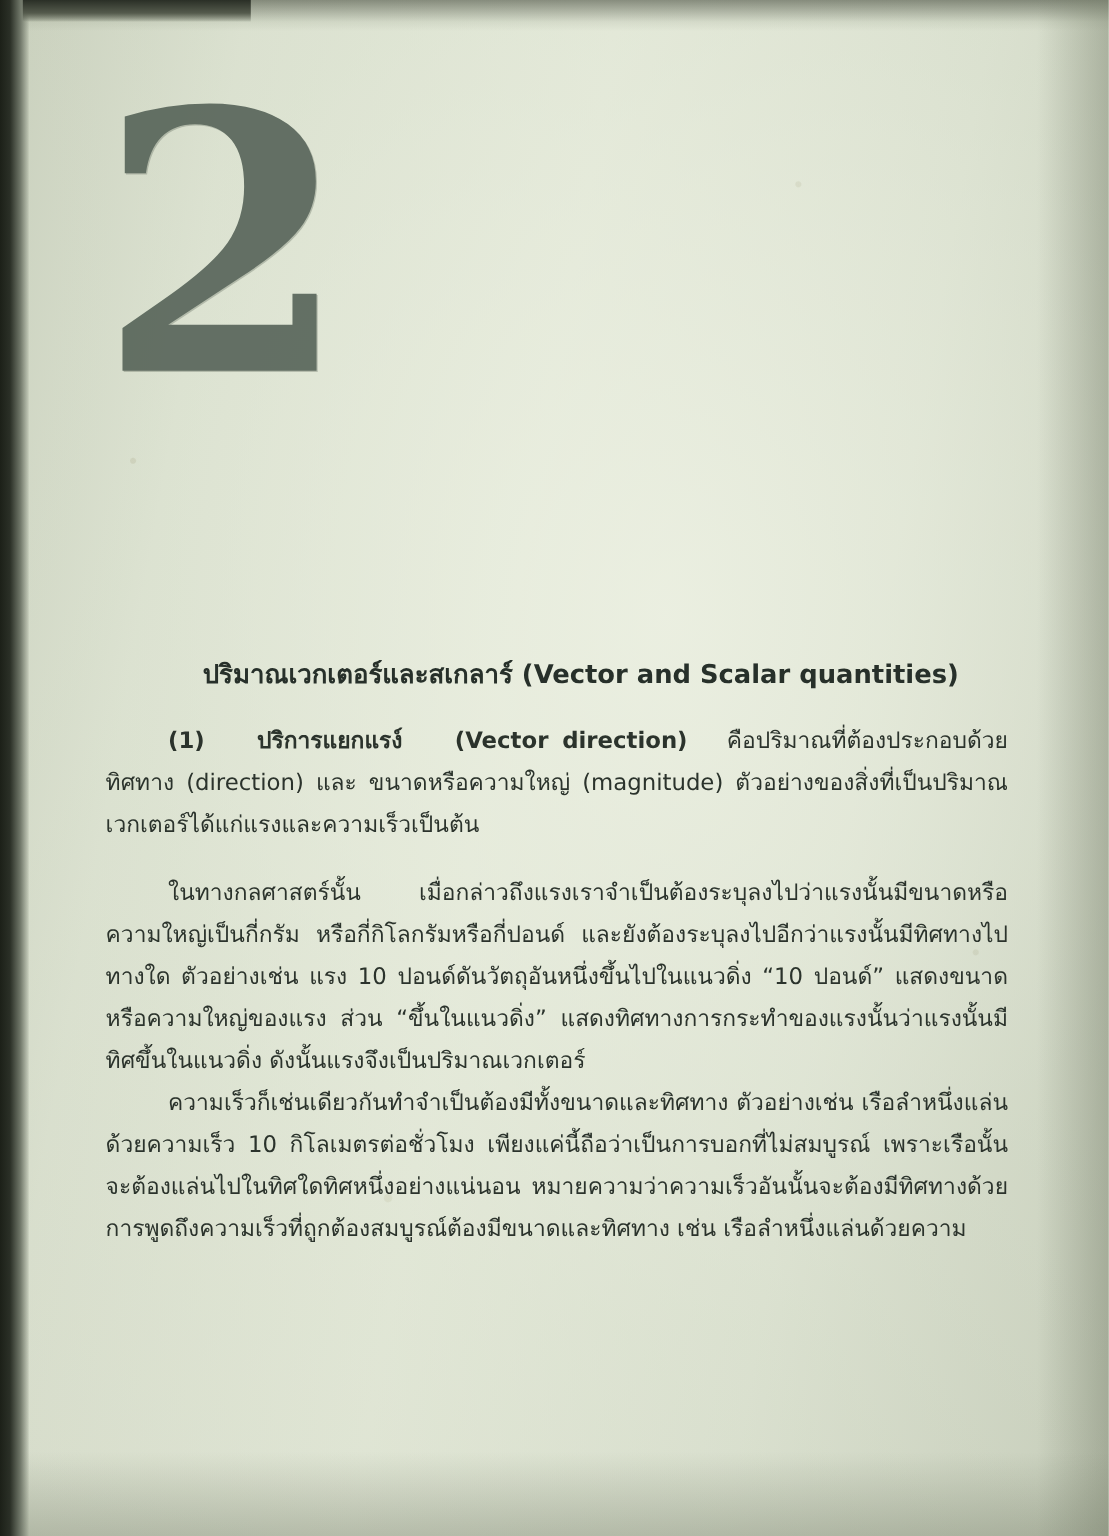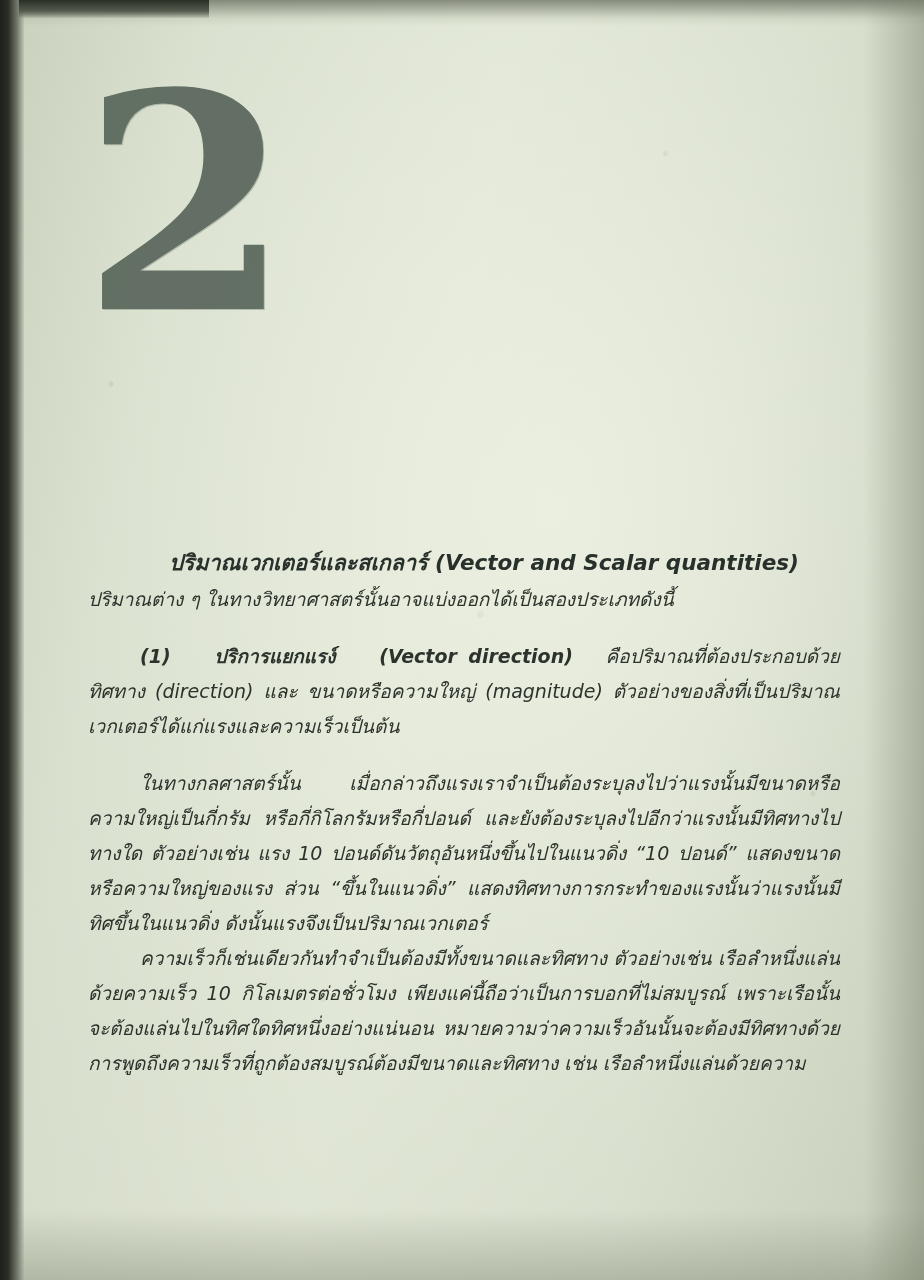--- a/index.html
+++ b/index.html
@@ -100,21 +100,20 @@
     white-space: nowrap;
   }
 
   
   #body-col {
     position: absolute;
     top: 548px;
     left: 88px;
     width: 752px;
     color: #2b332c;
-    font-style: italic;
   }
   .section-heading {
     font-family: "DejaVu Sans", sans-serif;
     font-weight: 700;
     font-size: 21.5px;
     line-height: 30px;
     text-align: center;
     color: #27302a;
     margin: 0 0 4px 0;
     padding-left: 40px;
@@ -158,21 +157,20 @@
   <div id="binding-edge-2"></div>
 
   <div id="chapter-header">
     <div id="chapter-number">2</div>
   </div>
 
   <div id="body-col">
 
     <div class="section-heading">ปริมาณเวกเตอร์และสเกลาร์ (Vector and Scalar quantities)</div>
 
-    <p class="body">ปริมาณต่าง ๆ ในทางวิทยาศาสตร์นั้นอาจแบ่งออกได้เป็นสองประเภทดังนี้</p>
 
     <p class="body indent gap">
       <span class="num-label">(1)</span>
       <span>&nbsp;&nbsp;</span>
       <span class="thai-bold">ปริการแยกแรง์</span>
       <span>&nbsp;&nbsp;</span>
       <span class="eng-bold">(Vector direction)</span>
       <span>&nbsp;</span>
       <span>คือปริมาณที่ต้องประกอบด้วย ทิศทาง (direction) และ ขนาดหรือความใหญ่ (magnitude) ตัวอย่างของสิ่งที่เป็นปริมาณเวกเตอร์ได้แก่แรงและความเร็วเป็นต้น</span>
     </p>

